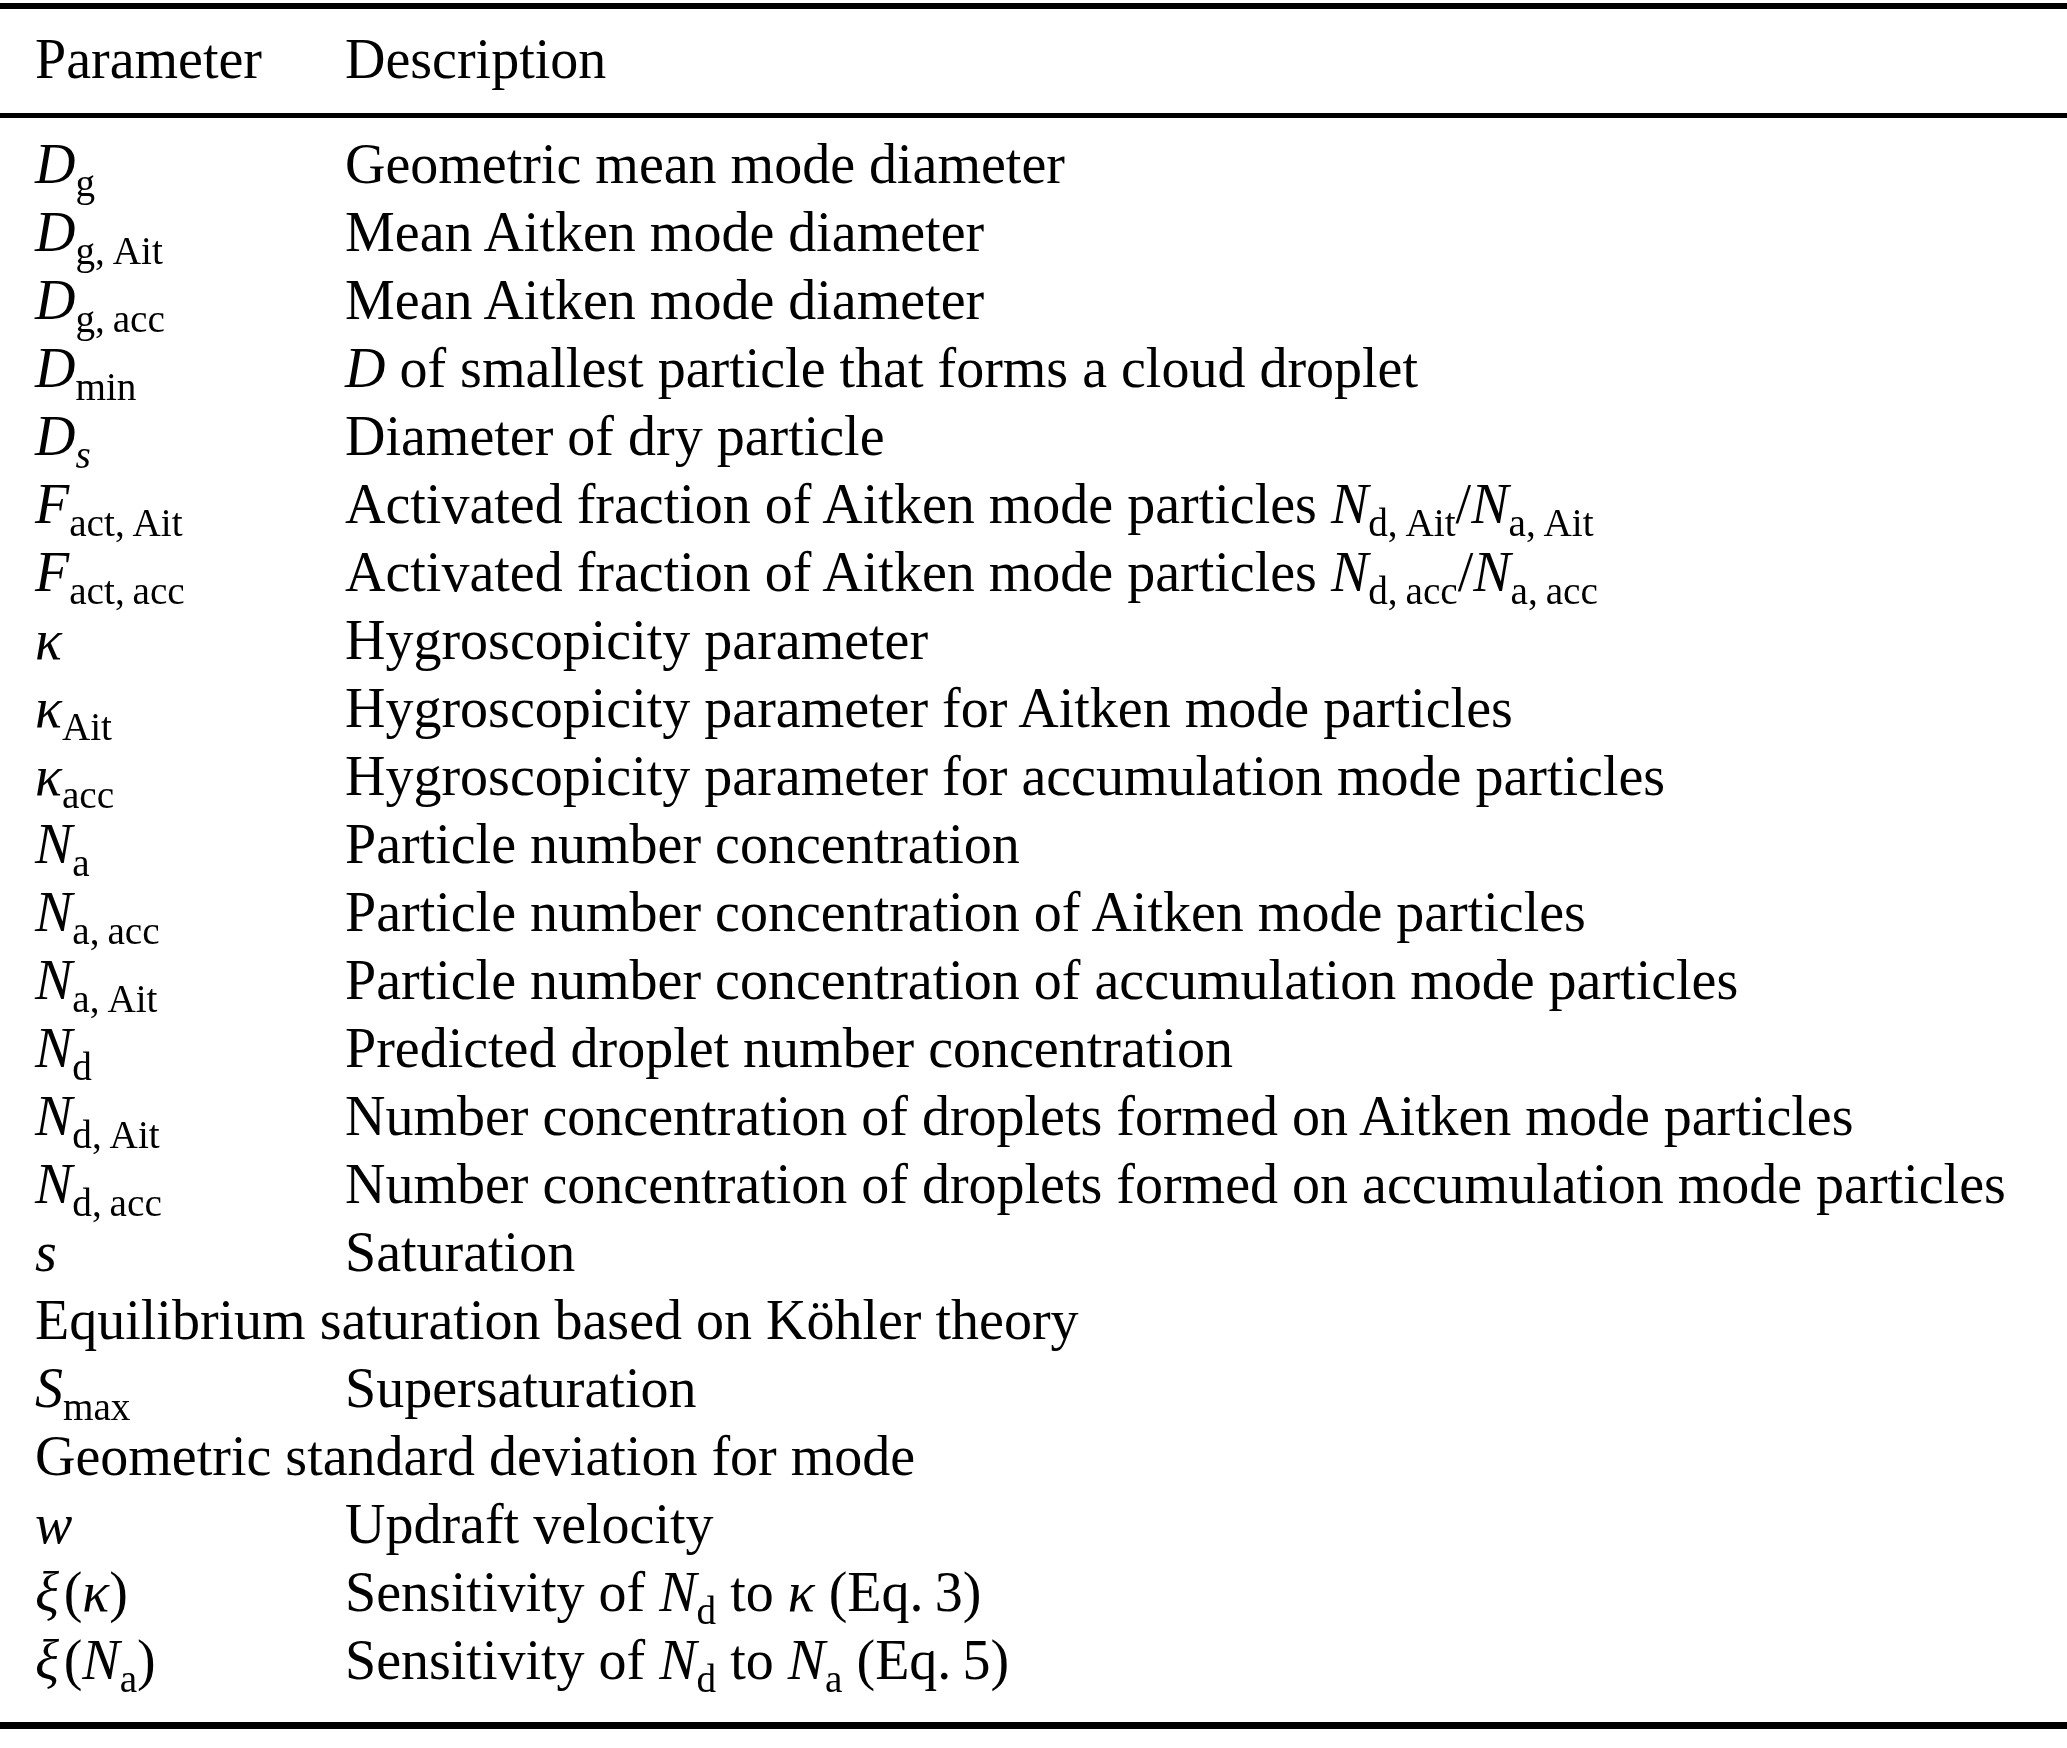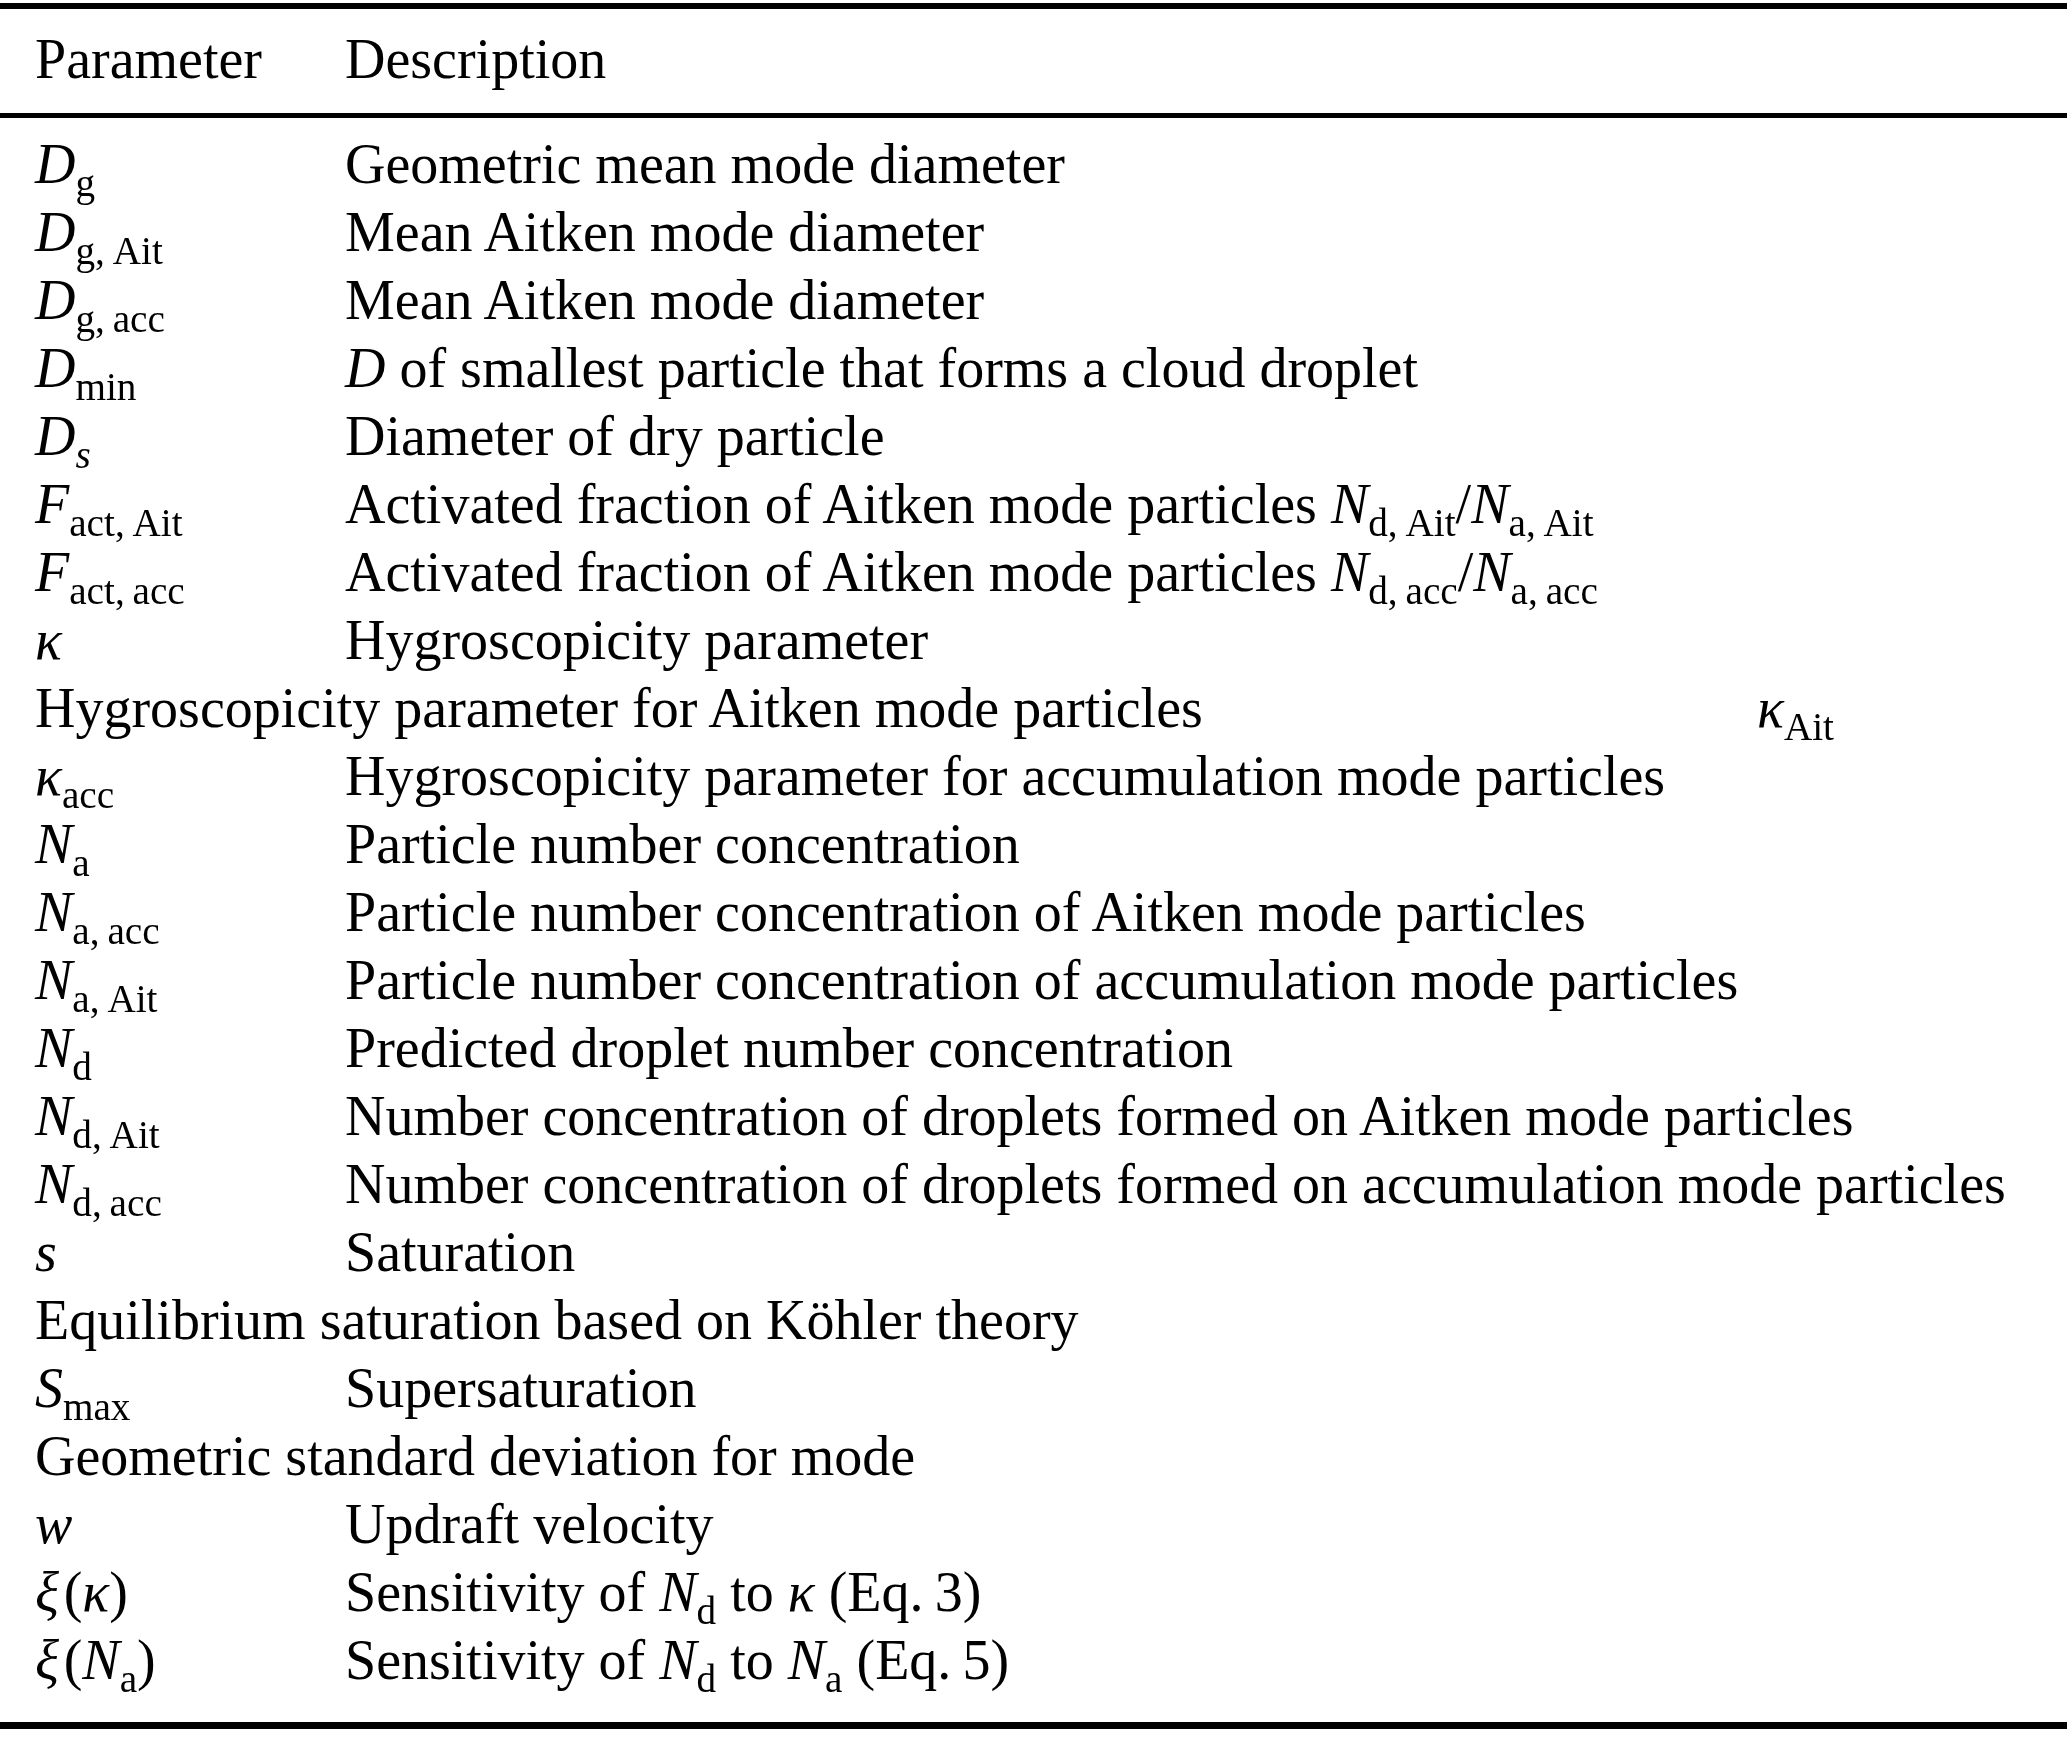--- a/index.html
+++ b/index.html
@@ -68,22 +68,22 @@
       </div>
       <div class="row">
         <span class="cell param"><span class="s-it">F</span><span class="s-sub">act, acc</span></span>
         <span class="cell desc"><span class="s-rm">Activated fraction of Aitken mode particles </span><span class="s-it">N</span><span class="s-sub">d, acc</span><span class="s-rm">/</span><span class="s-it">N</span><span class="s-sub">a, acc</span></span>
       </div>
       <div class="row">
         <span class="cell param"><span class="s-it">κ</span></span>
         <span class="cell desc"><span class="s-rm">Hygroscopicity parameter</span></span>
       </div>
       <div class="row">
+        <span class="cell param"><span class="s-it">κ</span><span class="s-sub">Ait</span></span>
         <span class="cell desc"><span class="s-rm">Hygroscopicity parameter for Aitken mode particles</span></span>
-        <span class="cell param"><span class="s-it">κ</span><span class="s-sub">Ait</span></span>
       </div>
       <div class="row">
         <span class="cell param"><span class="s-it">κ</span><span class="s-sub">acc</span></span>
         <span class="cell desc"><span class="s-rm">Hygroscopicity parameter for accumulation mode particles</span></span>
       </div>
       <div class="row">
         <span class="cell param"><span class="s-it">N</span><span class="s-sub">a</span></span>
         <span class="cell desc"><span class="s-rm">Particle number concentration</span></span>
       </div>
       <div class="row">

